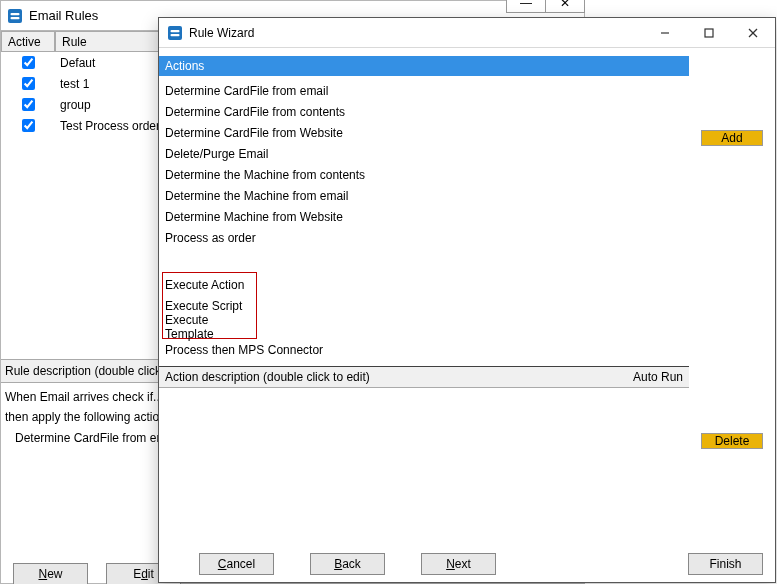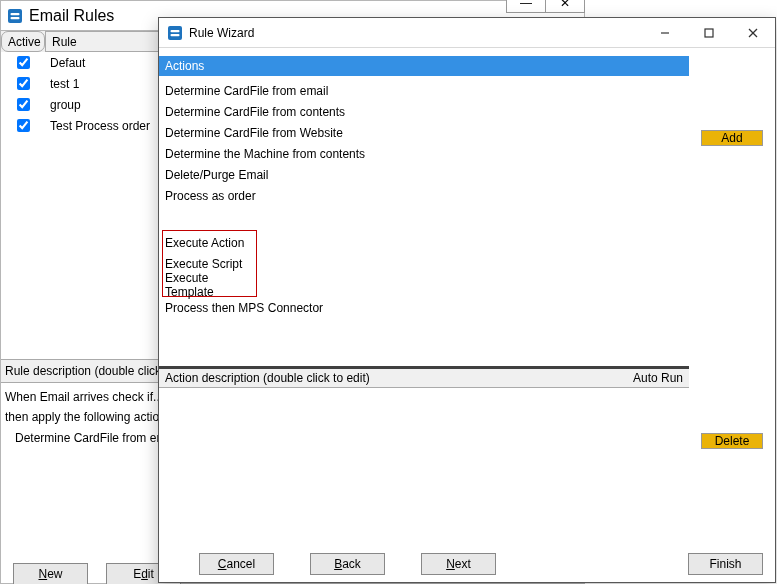--- a/index.html
+++ b/index.html
@@ -28,21 +28,21 @@
     align-items: center;
     border-bottom: 1px solid #b6b6b6;
     padding-left: 6px;
     gap: 6px;
   }
   .app-icon {
     width: 16px; height: 16px;
     display: inline-flex; align-items: center; justify-content: center;
   }
   .app-icon svg { width: 16px; height: 16px; }
-  .email-rules-title { font-size: 16px; }
+  .email-rules-title { font-size: 13px; }
   .er-window-controls {
     margin-left: auto;
     display: flex;
     height: 100%;
   }
   .er-wc {
     width: 40px; height: 20px;
     border: 1px solid #999;
     border-top: none;
     display: flex; align-items: center; justify-content: center;
@@ -62,21 +62,21 @@
   .rules-header {
     display: flex;
     height: 21px;
     background: #f0f0f0;
   }
   .rules-header .col {
     border: 1px solid #aaa;
     padding: 2px 6px;
     display: flex; align-items: center;
   }
-  .col-active { width: 44px; border-radius: 7px; }
+  .col-active { width: 54px; }
   .col-rule { flex: 1; }
   .rules-body .row {
     display: flex;
     height: 21px;
     align-items: center;
   }
   .rules-body .row > div { padding: 0 4px; height: 21px; display: flex; align-items: center; }
   .rules-body .row .col-active { justify-content: center; }
   .rules-body .row input[type=checkbox] { margin: 0; width: 13px; height: 13px; }
   .rules-body .row .col-rule { border-left: 1px solid transparent; }
@@ -200,21 +200,21 @@
   }
   .btn-add { top: 82px; }
   .btn-delete { top: 385px; }
 
   .action-desc-row {
     position: absolute;
     left: 0; top: 318px;
     width: 530px;
     height: 22px;
     background: #f0f0f0;
-    border-top: 3px solid #404040;
+    border-top: 1px solid #404040;
     border-bottom: 1px solid #aaa;
     display: flex; align-items: center;
     padding: 0 6px;
   }
   .action-desc-row .right { margin-left: auto; }
 
   .action-desc-area {
     position: absolute;
     left: 0; top: 340px;
     width: 530px;
@@ -346,22 +346,24 @@
   </div>
 
   <div class="wizard-body">
 
     <div class="actions-panel">
       <div class="actions-header">Actions</div>
       <div class="actions-list" id="actions-list">
           <div class="action-item">Determine CardFile from email</div>
           <div class="action-item">Determine CardFile from contents</div>
           <div class="action-item">Determine CardFile from Website</div>
+          <div class="action-item">Delete/Purge Email</div>
           <div class="action-item">Determine the Machine from contents</div>
-          <div class="action-item">Delete/Purge Email</div>
+          <div class="action-item">Determine the Machine from email</div>
+          <div class="action-item">Determine Machine from Website</div>
           <div class="action-item">Process as order</div>
           <div class="highlight-box">
             <div class="action-item">Execute Action</div>
             <div class="action-item">Execute Script</div>
             <div class="action-item">Execute Template</div>
           </div>
           <div class="action-item">Process then MPS Connector</div>
         </div>
     </div>
 

